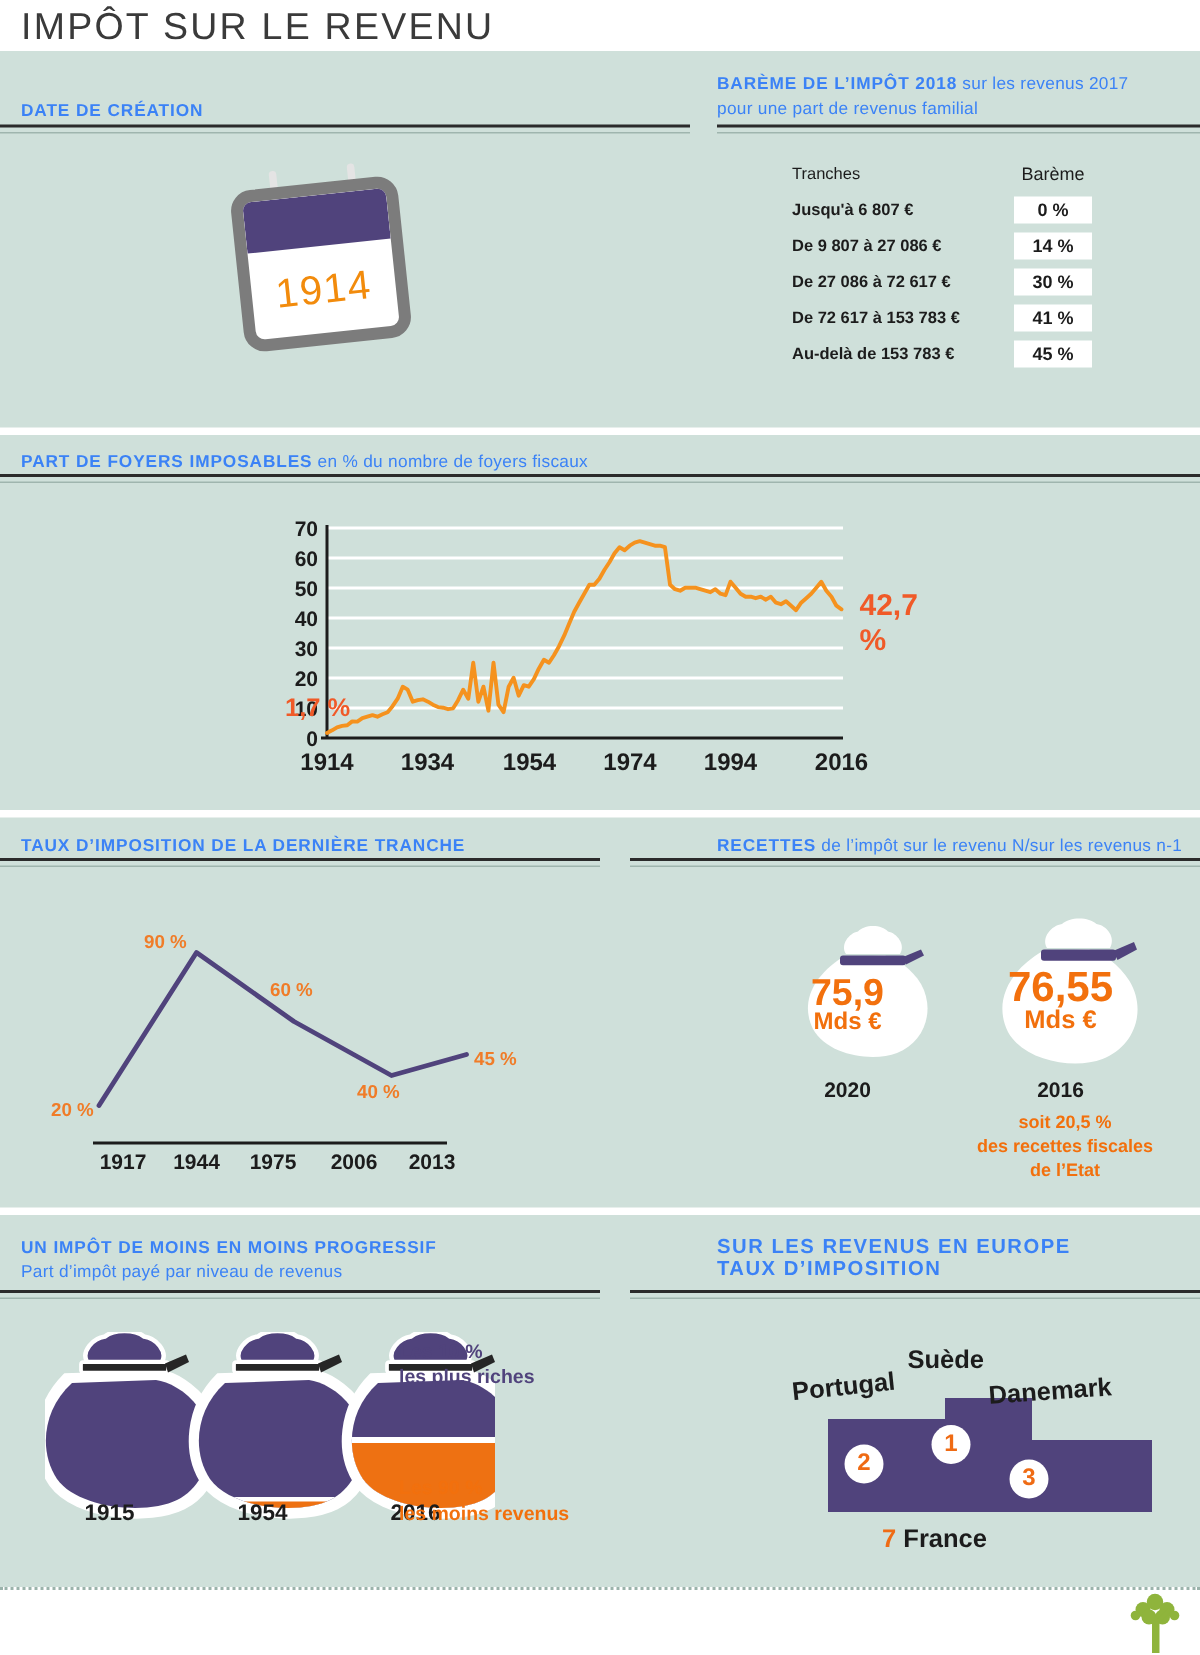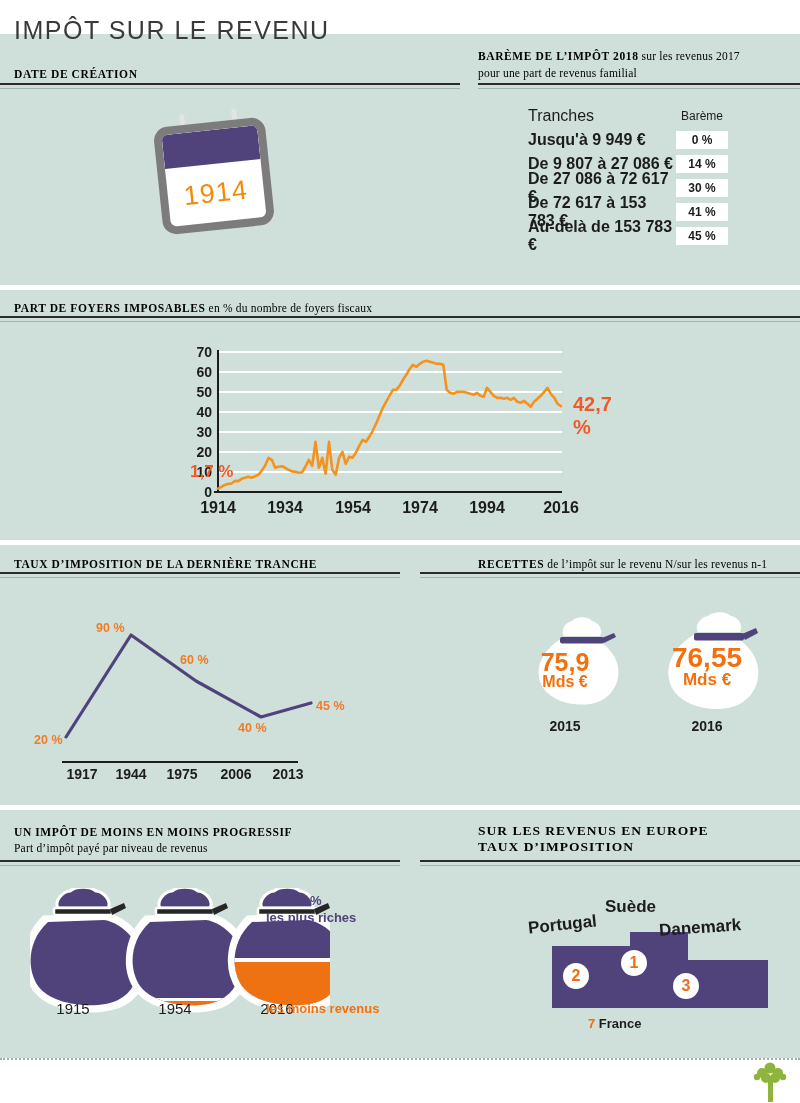--- a/index.html
+++ b/index.html
@@ -20,32 +20,31 @@
   .band {
     position: absolute;
     left: 0;
     width: 800px;
     background: #cfe0da;
   }
   
   .title {
     position: absolute;
     left: 14px;
-    top: 16px;
+    top: 4px;
     font-size: 25px;
     letter-spacing: 1.5px;
     color: #3a3a3a;
     font-weight: 400;
     font-family: "Liberation Sans", sans-serif;
   }
   
   .sec-head {
     position: absolute;
-    color: #000000;
-    font-family: Liberation Serif, serif;
+    color: #3b82f6;
   }
   .sec-head .strong {
     font-weight: bold;
     font-size: 11.5px;
     letter-spacing: .6px;
   }
   .sec-head .light {
     font-weight: normal;
     font-size: 11.5px;
     letter-spacing: .2px;
@@ -113,21 +112,21 @@
     color: #1c1c1c;
   }
   .bt-row {
     display: flex;
     align-items: center;
     height: 24px;
   }
   .bt-label {
     width: 148px;
     font-weight: bold;
-    font-size: 16px;
+    font-size: 11px;
   }
   .bt-head .bt-label,
   .bt-head .bt-val {
     font-weight: normal;
     background: none;
   }
   .bt-val {
     width: 52px;
     text-align: center;
     font-weight: bold;
@@ -183,21 +182,21 @@
     font-size: 12px;
     font-weight: bold;
     text-align: center;
     line-height: 1.35;
   }
   
   .pyear {
     position: absolute;
     font-size: 15px;
     color: #1c1c1c;
-    font-weight: normal;
+    font-weight: bold;
     text-align: center;
   }
   .plegend {
     position: absolute;
     font-size: 13px;
     line-height: 1.3;
     font-weight: bold;
   }
   .plegend.rich { color: #50437c; }
   .plegend.poor { color: #f2700d; }
@@ -216,21 +215,21 @@
     background: #ffffff;
     color: #ef6b14;
     font-size: 16px;
     font-weight: bold;
     display: flex;
     align-items: center;
     justify-content: center;
   }
   .pod-france {
     position: absolute;
-    font-size: 13px;
+    font-size: 17px;
     color: #1c1c1c;
     font-weight: bold;
   }
   .pod-france .rank { color: #ef6b14; font-weight: bold; }
   
   .dotted {
     position: absolute;
     left: 0;
     width: 800px;
     height: 0;
@@ -277,21 +276,21 @@
       <div class="cal-year">1914</div>
     </div>
   </div>
 
   <div class="bt">
     <div class="bt-row bt-head">
       <div class="bt-label">Tranches</div>
       <div class="bt-val">Barème</div>
     </div>
     <div class="bt-row">
-      <div class="bt-label">Jusqu'à 9 949 €</div>
+      <div class="bt-label">Jusqu'à 6 807 €</div>
       <div class="bt-val">0 %</div>
     </div>
     <div class="bt-row">
       <div class="bt-label">De 9 807 à 27 086 €</div>
       <div class="bt-val">14 %</div>
     </div>
     <div class="bt-row">
       <div class="bt-label">De 27 086 à 72 617 €</div>
       <div class="bt-val">30 %</div>
     </div>
@@ -401,22 +400,27 @@
     </g>
   </svg>
   <div class="bagnum" style="left:525px; top:650px; width:80px;">
     <span style="font-size:25px;">75,9</span><br>
     <span style="font-size:16px;">Mds €</span>
   </div>
   <div class="bagnum" style="left:660px; top:645px; width:94px;">
     <span style="font-size:28px;">76,55</span><br>
     <span style="font-size:17px;">Mds €</span>
   </div>
-  <div class="bagyear" style="left:525px; top:718px; width:80px;">2015</div>
+  <div class="bagyear" style="left:525px; top:718px; width:80px;">2020</div>
   <div class="bagyear" style="left:660px; top:718px; width:94px;">2016</div>
+  <div class="bagnote" style="left:640px; top:740px; width:140px;">
+    <span>soit 20,5 %</span><br>
+    <span>des recettes fiscales</span><br>
+    <span>de l’Etat</span>
+  </div>
 
   <div class="sec-head" style="left:14px; top:822px;">
     <span class="strong">UN IMPÔT DE MOINS EN MOINS PROGRESSIF</span>
     <div class="light" style="margin-top:2px;">Part d’impôt payé par niveau de revenus</div>
   </div>
   <div class="rule" style="left:0px; top:860px; width:400px;"></div>
   <div class="thinline" style="left:0px; top:865px; width:400px;"></div>
 
   <div class="sec-head" style="left:478px; top:820px;">
     <div class="strong" style="font-size:13.5px;letter-spacing:1px;margin-top:3px;">SUR LES REVENUS EN EUROPE</div>

